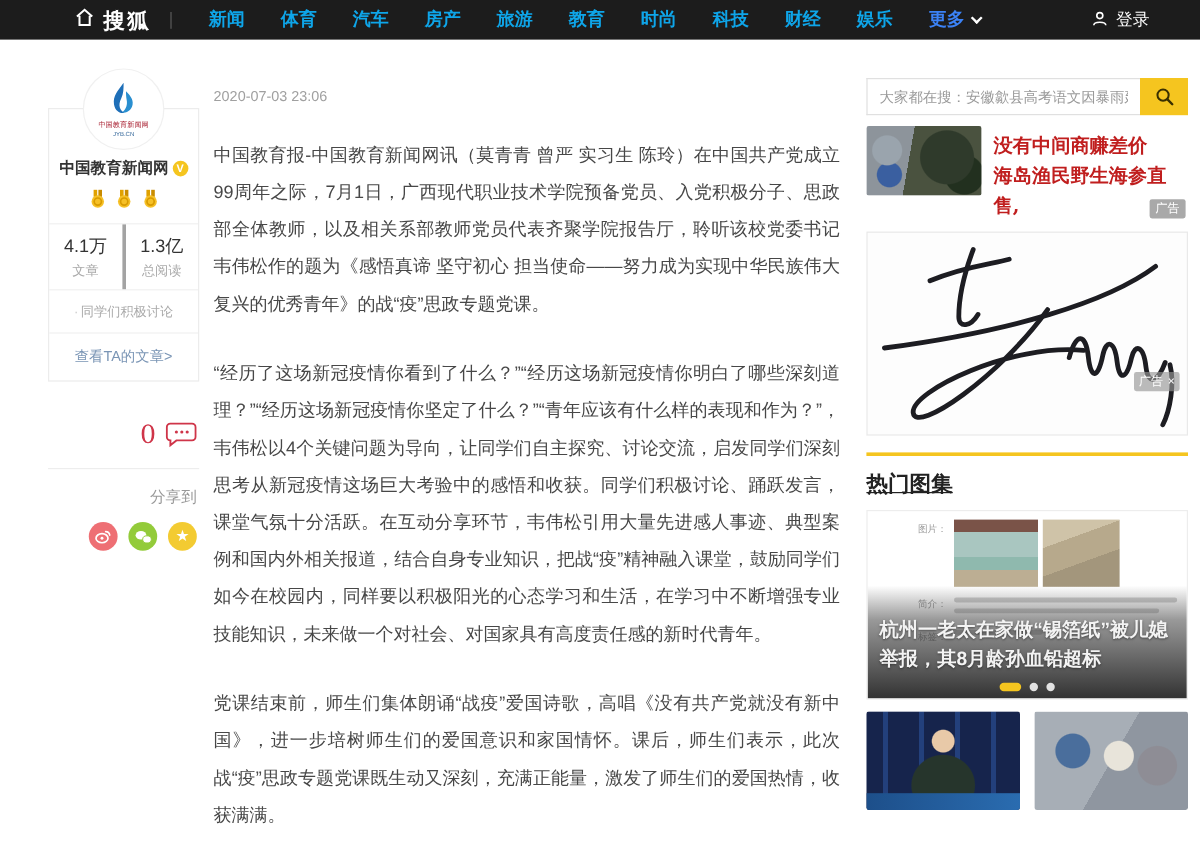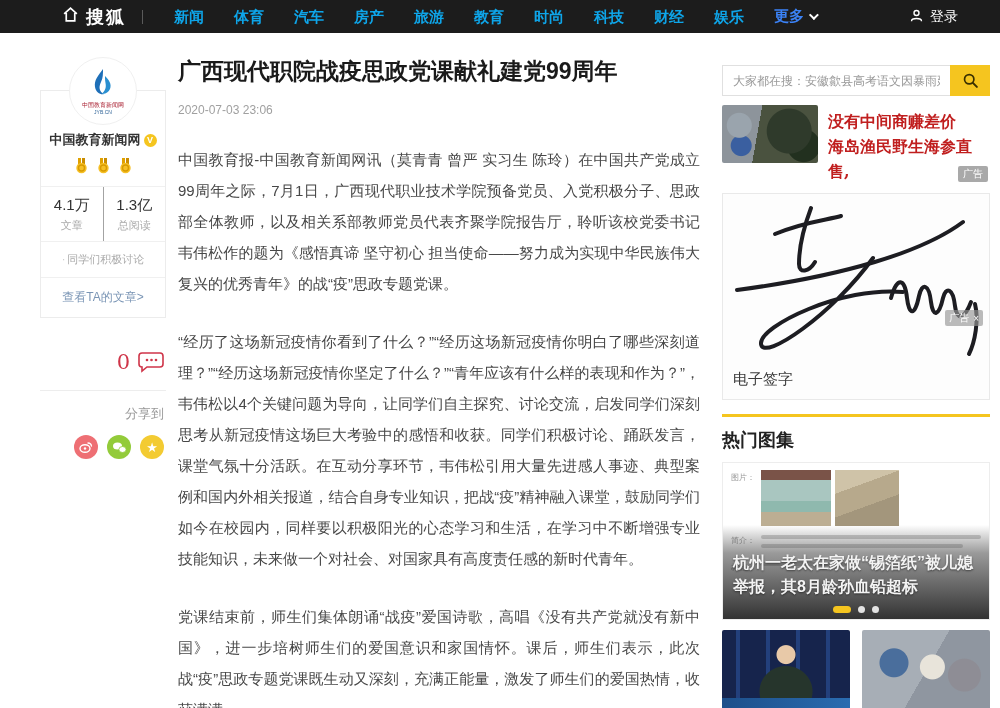--- a/index.html
+++ b/index.html
@@ -27,21 +27,21 @@
   .author-wrap { position:relative; padding-top:33px; }
   .author-card { border:1px solid #ececec; background:#fff; text-align:center; padding-top:40px; }
   .avatar { position:absolute; top:0; left:50%; transform:translateX(-50%); width:68px; height:68px; border-radius:50%; background:#fff; border:1px solid #f0f0f0; display:flex; flex-direction:column; align-items:center; justify-content:center; overflow:hidden; }
   .avatar .tiny1 { font-size:6px; color:#a23; line-height:7px; }
   .avatar .tiny2 { font-size:5px; color:#369; line-height:6px; }
   .author-name { font-size:13px; font-weight:bold; color:#333; display:flex; align-items:center; justify-content:center; gap:3px; padding:0 4px; }
   .vbadge { width:13px; height:13px; border-radius:50%; background:#f5c51f; color:#fff; font-size:9px; line-height:13px; font-weight:bold; flex:none; }
   .medals { display:flex; justify-content:center; gap:7px; margin:9px 0 12px; }
   .stats { display:flex; border-top:1px solid #f0f0f0; }
   .stat { flex:1; padding:9px 0 8px; }
-  .stat + .stat { border-left:1px solid #a3a3a3; }
+  .stat + .stat { border-left:3px solid #a3a3a3; }
   .stat .v { font-size:15px; color:#333; }
   .stat .l { font-size:11px; color:#aaa; margin-top:3px; }
   .tagline { border-top:1px solid #f0f0f0; font-size:11px; color:#aaa; padding:10px 0; }
   .tagline .dot { color:#ccc; margin-right:2px; }
   .view-link { border-top:1px solid #f0f0f0; font-size:12px; color:#7a95b5; padding:11px 0; cursor:pointer; }
 
   .comment-row { display:flex; justify-content:flex-end; align-items:center; gap:8px; margin-top:32px; padding-right:2px; }
   .comment-num { font-family:"DejaVu Serif",serif; font-size:21px; color:#cf3549; }
   .share-sep { border-top:1px solid #ededed; margin:16px 0 14px; }
   .share-label { text-align:right; font-size:13px; color:#999; padding-right:2px; }
@@ -72,25 +72,25 @@
       linear-gradient(100deg, #8d949b 0 38%, #4a523f 38% 100%); }
   .ad1-text { font-family:"DejaVu Serif",serif; font-size:16px; font-weight:bold; color:#c01e1e; line-height:1.55; padding-top:5px; }
   .ad-badge { position:absolute; right:2px; bottom:2px; background:rgba(140,140,140,.75); color:#fff; font-size:10px; padding:1px 5px; border-radius:2px; }
 
   .sig-box { border:1px solid #e9e9e9; margin-top:9px; position:relative; background:#fdfdfd; }
   .sig-canvas { height:168px; position:relative; }
   .sig-badge { position:absolute; right:6px; bottom:36px; background:rgba(150,150,150,.65); color:#fff; font-size:10px; padding:1px 4px; border-radius:2px; display:flex; gap:4px; align-items:center; }
   .sig-caption { font-size:15px; color:#3a3a3a; padding:8px 10px 10px; }
 
   .hot-section { margin-top:14px; border-top:3px solid #f5c51f; padding-top:11px; }
-  .hot-header { font-size:18px; font-weight:bold; color:#222; }
+  .hot-header { font-size:18px; font-weight:bold; color:#222;text-decoration:underline; }
 
   .gallery-card { position:relative; height:158px; border:1px solid #ededed; background:#fff; overflow:hidden; margin-top:10px; cursor:pointer; }
   .g-row { display:flex; gap:6px; padding:7px 8px 0; }
-  .g-label { font-size:8px; color:#9a9a9a; flex:none; padding-top:2px; }
+  .g-label { font-size:8px; color:#9a9a9a; flex:none; padding-top:2px;margin-left:34px; }
   .g-photos { display:flex; gap:4px; }
   .photo1 { width:70px; height:56px; background:linear-gradient(180deg,#7a5348 0 18%, #a9c6c0 18% 55%, #8fb9ae 55% 75%, #bcae93 75% 100%); }
   .photo2 { width:64px; height:56px; background:linear-gradient(160deg,#cfc3a8 0 30%, #b7a98c 30% 60%, #a3967c 60% 100%); }
   .g-lines { flex:1; padding-top:2px; }
   .g-line { height:4px; background:#cfcfcf; border-radius:2px; margin-bottom:5px; }
   .g-line.w2 { width:92%; } .g-line.w3 { width:40%; }
   .g-overlay { position:absolute; left:0; right:0; bottom:0; padding:26px 10px 20px;
     background:linear-gradient(180deg, rgba(130,130,130,0) 0%, rgba(70,70,70,.55) 30%, rgba(15,15,15,.85) 100%);
     color:#f3f3f3; font-size:16px; font-weight:bold; line-height:1.5; text-shadow:0 1px 2px rgba(0,0,0,.5); }
   .g-dots { position:absolute; left:0; right:0; bottom:6px; display:flex; justify-content:center; gap:7px; align-items:center; }
@@ -229,21 +229,20 @@
           <svg width="15" height="13" viewBox="0 0 15 13">
               <ellipse cx="5.5" cy="5" rx="4.5" ry="3.6" fill="#fff"></ellipse>
               <ellipse cx="10.5" cy="8.5" rx="3.6" ry="3" fill="#fff" stroke="#93cb3a" stroke-width="0.8"></ellipse>
             </svg>
         </span>
         <span class="sicon qz">★</span>
       </div>
     </div>
 
     <div class="col-center">
-      <h1 class="title">广西现代职院战疫思政党课献礼建党99周年</h1>
       <div class="date">2020-07-03 23:06</div>
       <div class="body-text">
         <p>中国教育报-中国教育新闻网讯（莫青青 曾严 实习生 陈玲）在中国共产党成立99周年之际，7月1日，广西现代职业技术学院预备党员、入党积极分子、思政部全体教师，以及相关系部教师党员代表齐聚学院报告厅，聆听该校党委书记韦伟松作的题为《感悟真谛 坚守初心 担当使命——努力成为实现中华民族伟大复兴的优秀青年》的战“疫”思政专题党课。</p>
         <p>“经历了这场新冠疫情你看到了什么？”“经历这场新冠疫情你明白了哪些深刻道理？”“经历这场新冠疫情你坚定了什么？”“青年应该有什么样的表现和作为？”，韦伟松以4个关键问题为导向，让同学们自主探究、讨论交流，启发同学们深刻思考从新冠疫情这场巨大考验中的感悟和收获。同学们积极讨论、踊跃发言，课堂气氛十分活跃。在互动分享环节，韦伟松引用大量先进感人事迹、典型案例和国内外相关报道，结合自身专业知识，把战“疫”精神融入课堂，鼓励同学们如今在校园内，同样要以积极阳光的心态学习和生活，在学习中不断增强专业技能知识，未来做一个对社会、对国家具有高度责任感的新时代青年。</p>
         <p>党课结束前，师生们集体朗诵“战疫”爱国诗歌，高唱《没有共产党就没有新中国》，进一步培树师生们的爱国意识和家国情怀。课后，师生们表示，此次战“疫”思政专题党课既生动又深刻，充满正能量，激发了师生们的爱国热情，收获满满。</p>
 
       </div>
     </div>
 
     <div class="col-right">
@@ -277,21 +276,20 @@
               <path d="M150 64 C110 120 40 168 38 150 C36 132 120 92 180 98"></path>
               <path d="M168 104 C174 82 182 84 184 104 C186 122 192 122 196 102 C199 88 206 90 208 108 C210 124 216 122 220 104 C223 92 230 94 232 112 C234 128 242 124 248 108"></path>
               <path d="M252 110 C256 126 252 148 246 160"></path>
             </g>
           </svg>
           <span class="sig-badge">
               <span>广告</span>
               <span>×</span>
             </span>
         </div>
-        <div class="sig-caption">电子签字</div>
       </div>
 
       <div class="hot-section">
         <div class="hot-header">热门图集</div>
 
         <div class="gallery-card">
           <div class="g-row">
             <span class="g-label">图片：</span>
             <div class="g-photos">
               <div class="photo1"></div>

